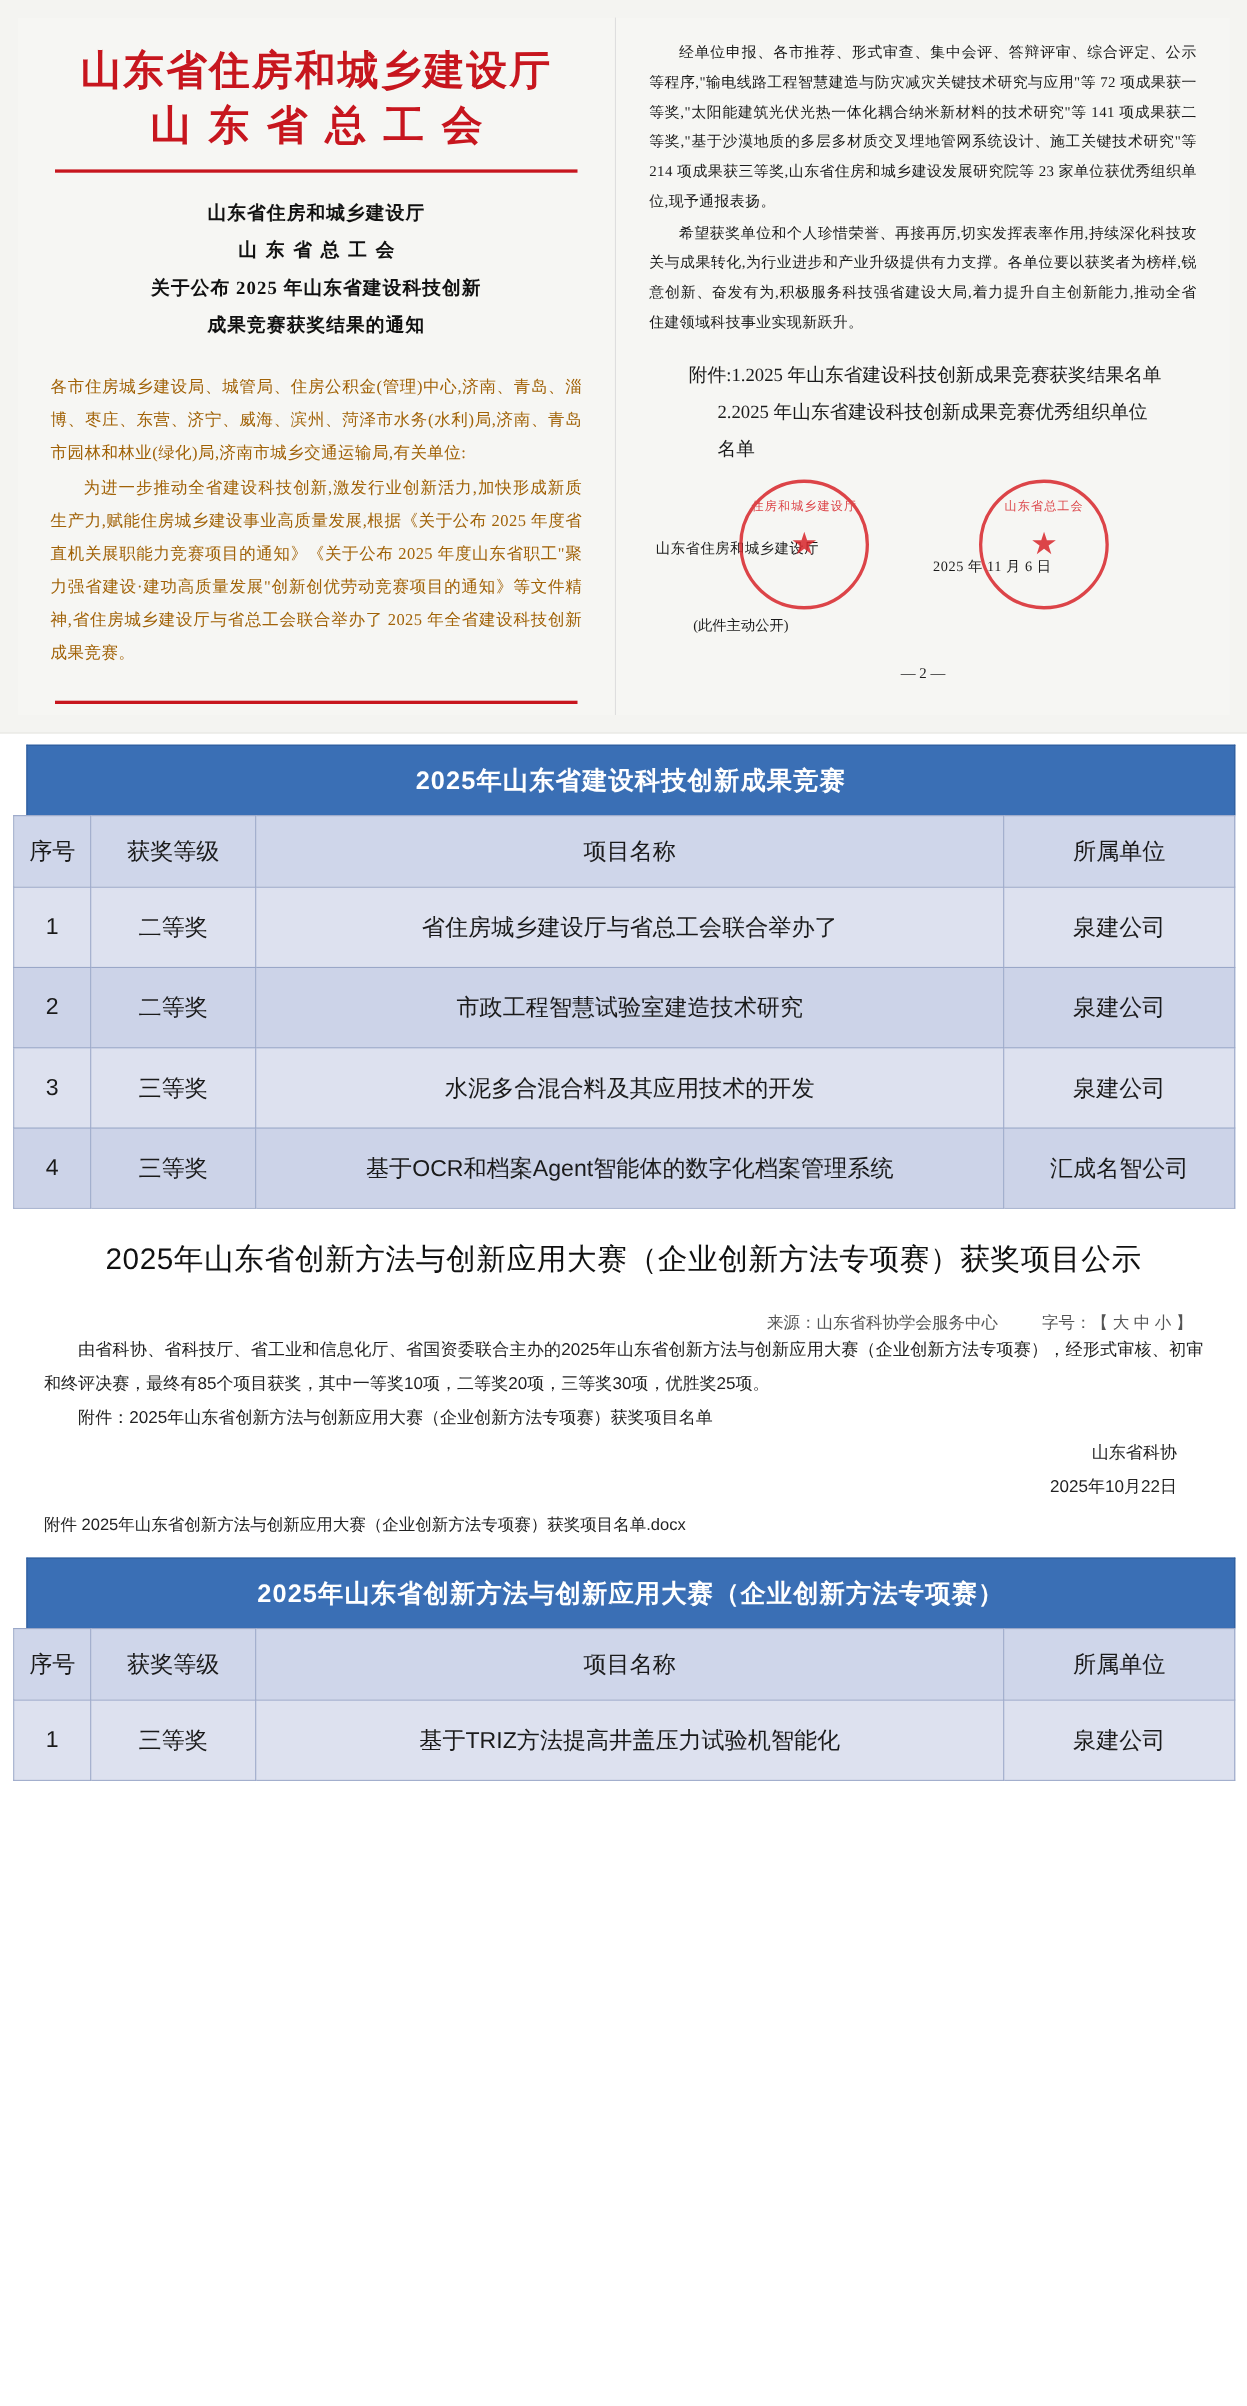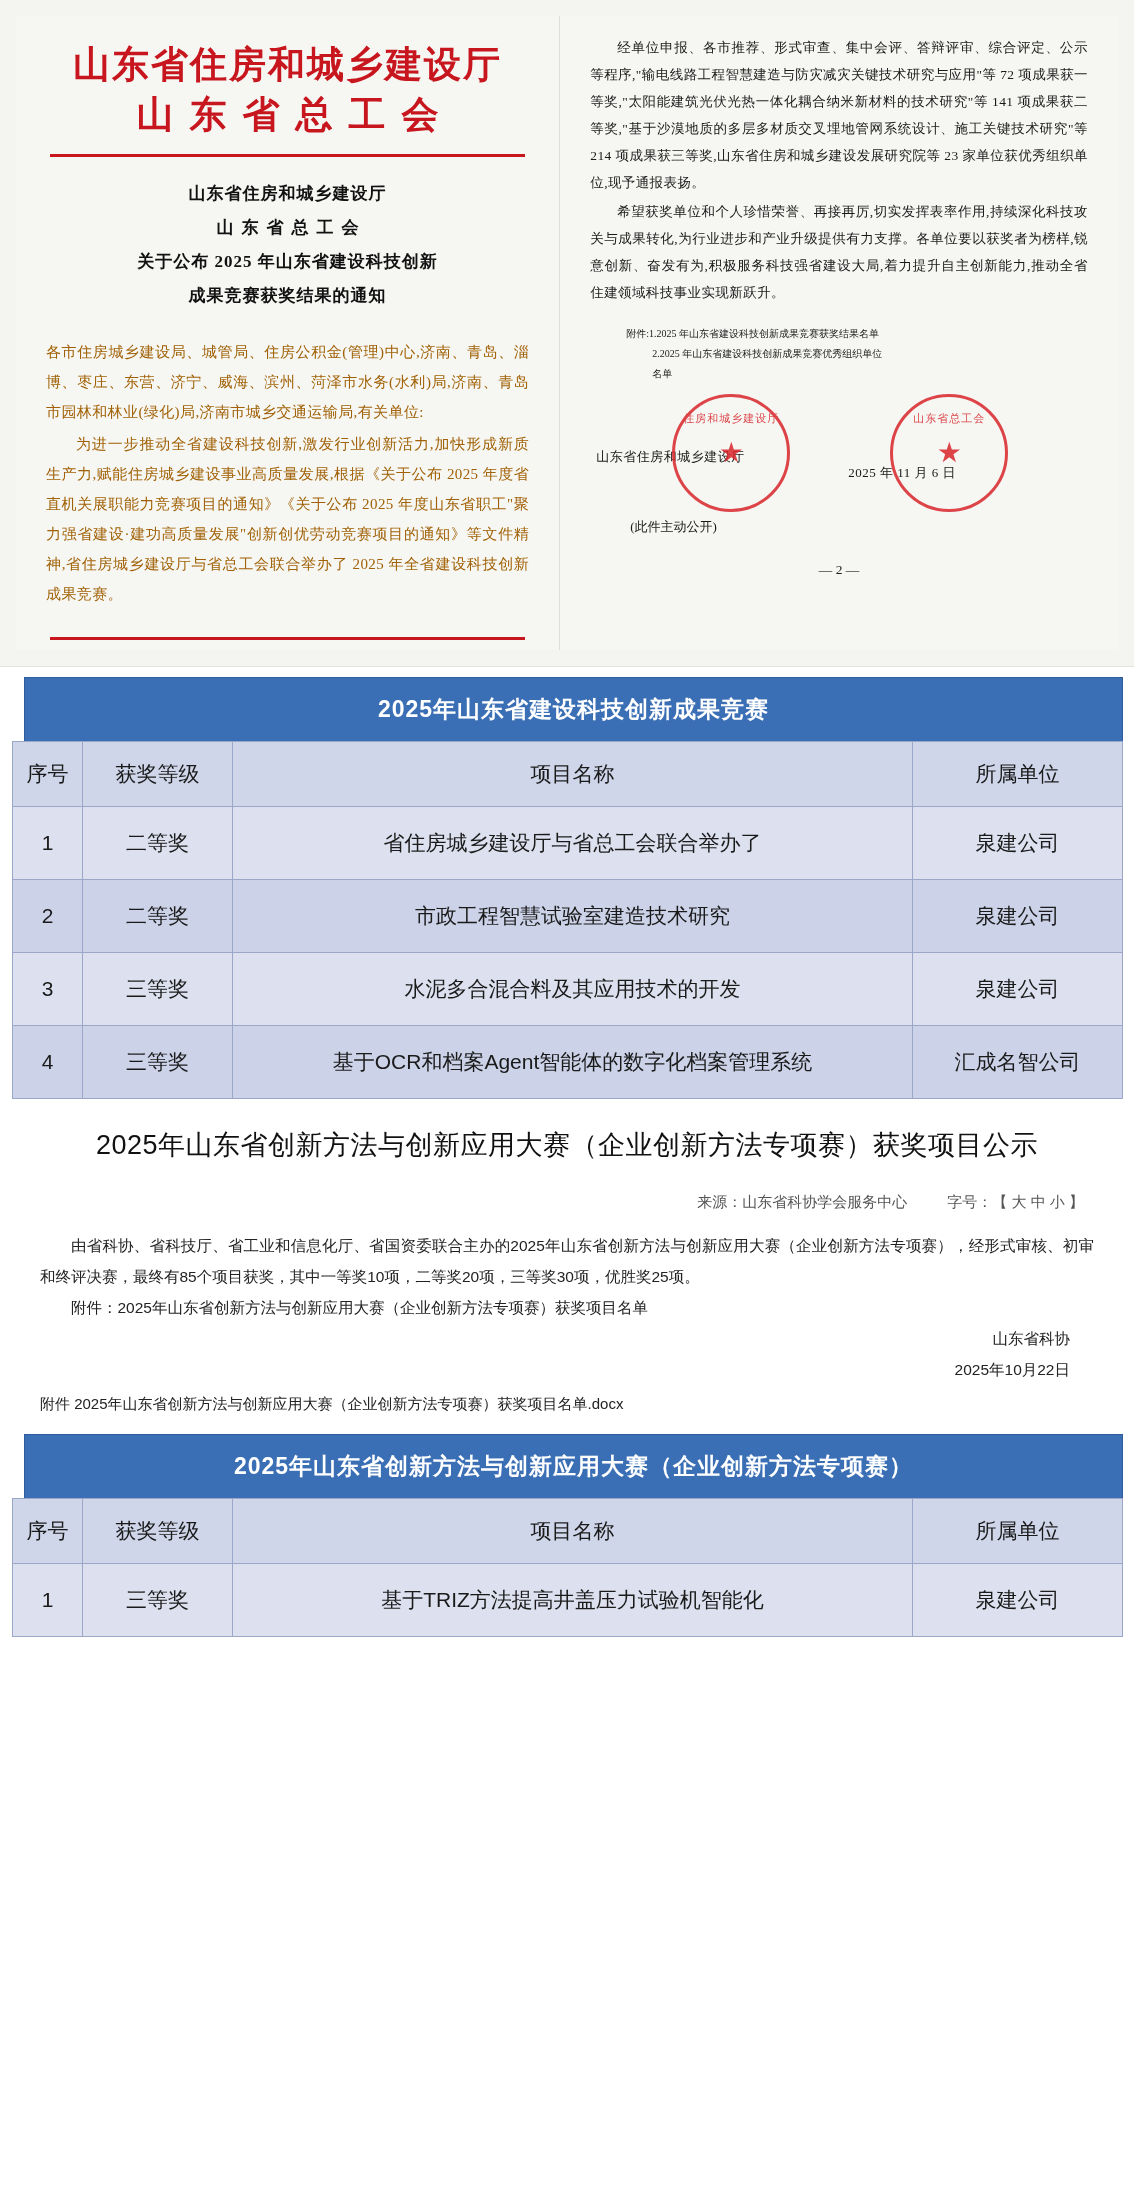--- a/index.html
+++ b/index.html
@@ -98,21 +98,21 @@
     font-size: 13.5px;
     line-height: 2.0;
     color: #1a1a1a;
     text-align: justify;
     letter-spacing: 0.4px;
   }
   .rbody p { margin: 0 0 2px 0; }
 
   .attach-block {
     font-family: "Liberation Serif", serif;
-    font-size: 10px;
+    font-size: 17px;
     line-height: 2.0;
     margin-top: 18px;
     padding-left: 36px;
     color: #1a1a1a;
   }
   .attach-block .sub { padding-left: 26px; }
 
   .seal-row {
     position: relative;
     height: 118px;
@@ -240,21 +240,20 @@
     gap: 40px;
     margin-top: 26px;
     font-size: 15px;
     color: #555;
     padding-right: 10px;
   }
   .meta-row .fontsize-label { color: #555; }
   .meta-row .fontsize-opts { color: #555; }
 
   .notice-body {
-    margin-top: 18px;
     font-size: 15.5px;
     line-height: 2.0;
     color: #222;
     text-align: justify;
   }
   .notice-body p { margin: 0; }
   .notice-body p.ind { text-indent: 2em; }
   .sign {
     text-align: right;
     padding-right: 24px;

